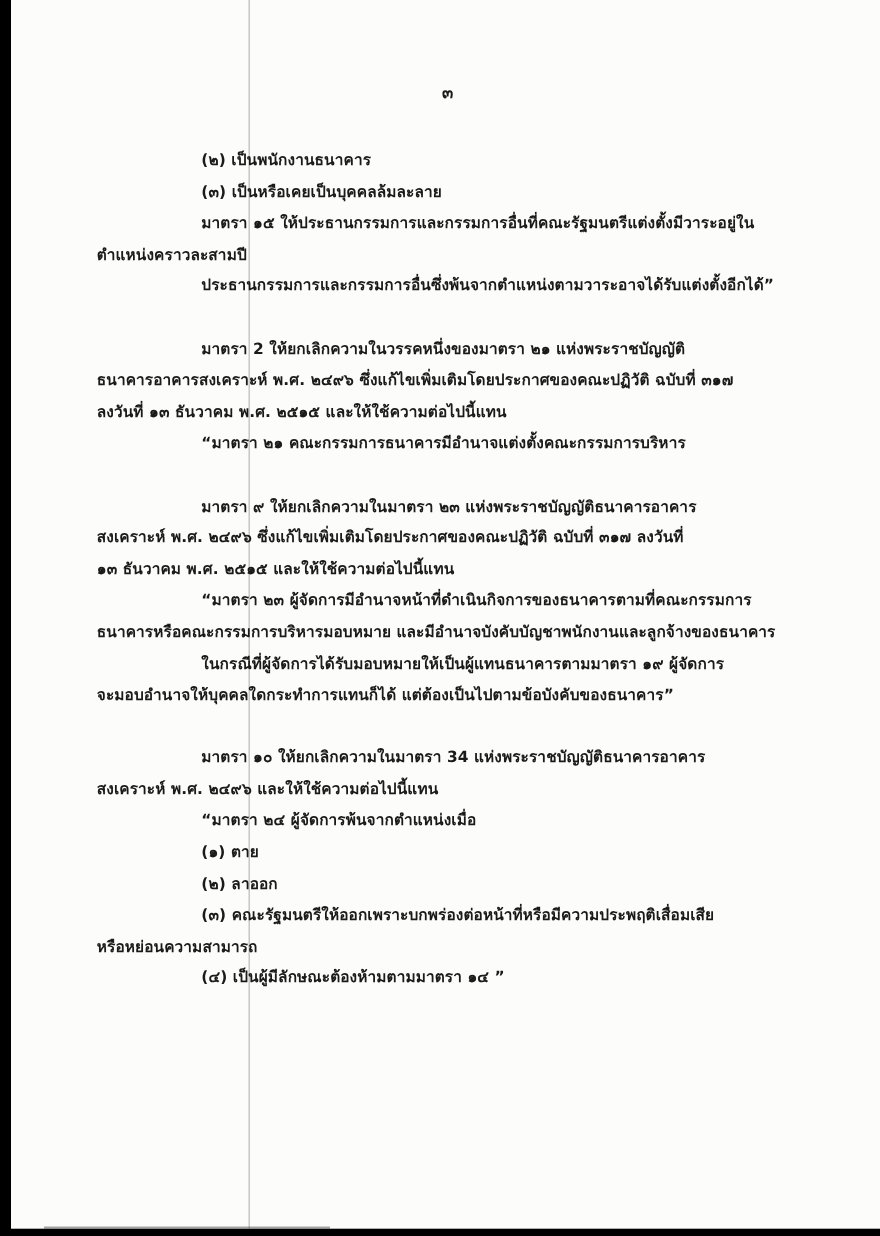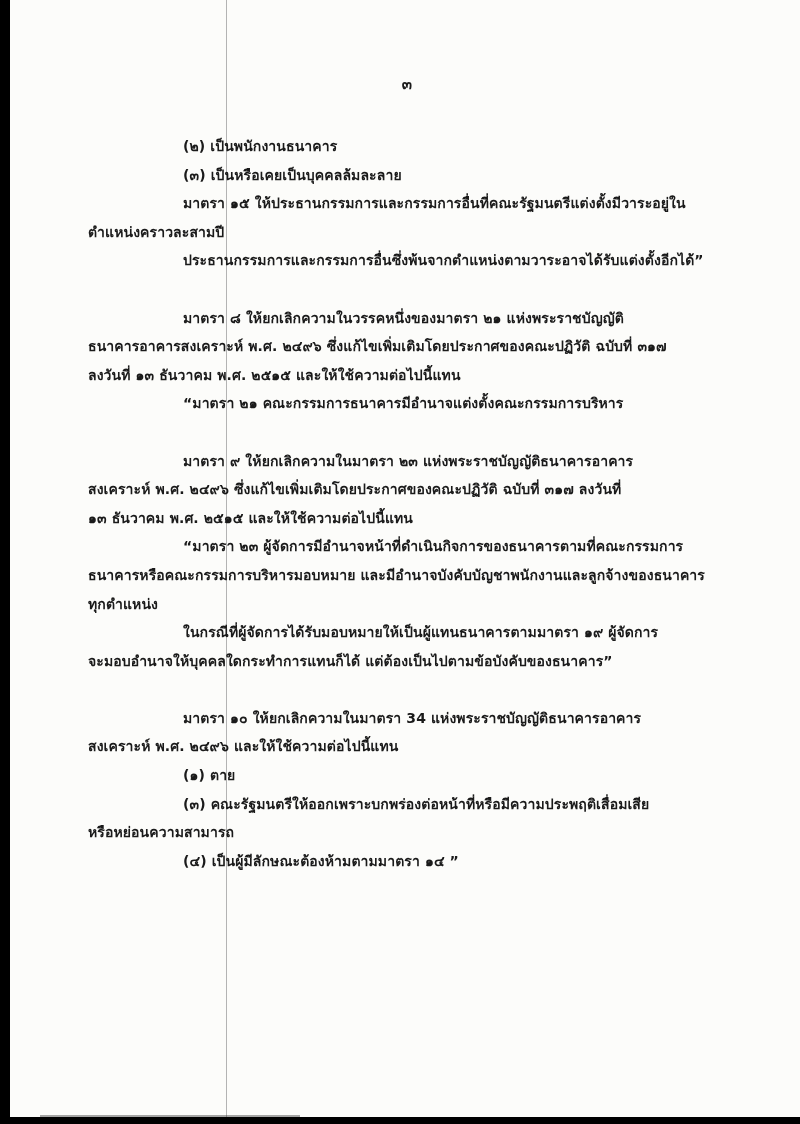--- a/index.html
+++ b/index.html
@@ -85,35 +85,36 @@
   <div class="fold-line" style="background: rgb(179, 179, 179);"></div>
 
   <div class="page-number">๓</div>
 
   <div class="document-body">
       <div class="line indent">(๒) เป็นพนักงานธนาคาร</div>
       <div class="line indent">(๓) เป็นหรือเคยเป็นบุคคลล้มละลาย</div>
       <div class="line indent">มาตรา ๑๕  ให้ประธานกรรมการและกรรมการอื่นที่คณะรัฐมนตรีแต่งตั้งมีวาระอยู่ใน</div>
       <div class="line">ตำแหน่งคราวละสามปี</div>
       <div class="line indent">ประธานกรรมการและกรรมการอื่นซึ่งพ้นจากตำแหน่งตามวาระอาจได้รับแต่งตั้งอีกได้”</div>
-      <div class="line indent gap">มาตรา ๘  ให้ยกเลิกความในวรรคหนึ่งของมาตรา ๒๑ แห่งพระราชบัญญัติ</div>
+      <div class="line indent gap">มาตรา 2  ให้ยกเลิกความในวรรคหนึ่งของมาตรา ๒๑ แห่งพระราชบัญญัติ</div>
       <div class="line">ธนาคารอาคารสงเคราะห์ พ.ศ. ๒๔๙๖ ซึ่งแก้ไขเพิ่มเติมโดยประกาศของคณะปฏิวัติ ฉบับที่ ๓๑๗</div>
       <div class="line">ลงวันที่ ๑๓ ธันวาคม พ.ศ. ๒๕๑๕ และให้ใช้ความต่อไปนี้แทน</div>
       <div class="line indent">“มาตรา ๒๑  คณะกรรมการธนาคารมีอำนาจแต่งตั้งคณะกรรมการบริหาร</div>
       <div class="line indent gap">มาตรา ๙  ให้ยกเลิกความในมาตรา ๒๓ แห่งพระราชบัญญัติธนาคารอาคาร</div>
       <div class="line">สงเคราะห์ พ.ศ. ๒๔๙๖ ซึ่งแก้ไขเพิ่มเติมโดยประกาศของคณะปฏิวัติ ฉบับที่ ๓๑๗ ลงวันที่</div>
       <div class="line">๑๓ ธันวาคม พ.ศ. ๒๕๑๕ และให้ใช้ความต่อไปนี้แทน</div>
       <div class="line indent">“มาตรา ๒๓  ผู้จัดการมีอำนาจหน้าที่ดำเนินกิจการของธนาคารตามที่คณะกรรมการ</div>
       <div class="line">ธนาคารหรือคณะกรรมการบริหารมอบหมาย และมีอำนาจบังคับบัญชาพนักงานและลูกจ้างของธนาคาร</div>
-      <div class="line">ทุกตำแหน่ง</div>
       <div class="line indent">ในกรณีที่ผู้จัดการได้รับมอบหมายให้เป็นผู้แทนธนาคารตามมาตรา ๑๙ ผู้จัดการ</div>
       <div class="line">จะมอบอำนาจให้บุคคลใดกระทำการแทนก็ได้ แต่ต้องเป็นไปตามข้อบังคับของธนาคาร”</div>
       <div class="line indent gap">มาตรา ๑๐  ให้ยกเลิกความในมาตรา 34 แห่งพระราชบัญญัติธนาคารอาคาร</div>
       <div class="line">สงเคราะห์ พ.ศ. ๒๔๙๖ และให้ใช้ความต่อไปนี้แทน</div>
+      <div class="line indent">“มาตรา ๒๔  ผู้จัดการพ้นจากตำแหน่งเมื่อ</div>
       <div class="line indent">(๑) ตาย</div>
+      <div class="line indent">(๒) ลาออก</div>
       <div class="line indent">(๓) คณะรัฐมนตรีให้ออกเพราะบกพร่องต่อหน้าที่หรือมีความประพฤติเสื่อมเสีย</div>
       <div class="line">หรือหย่อนความสามารถ</div>
       <div class="line indent">(๔) เป็นผู้มีลักษณะต้องห้ามตามมาตรา ๑๔ ”</div>
     </div>
 
   <div class="left-scan-border" style="background: rgb(0, 0, 0);"></div>
 
   <div class="bottom-scan-border" style="background: rgb(0, 0, 0);"></div>
 
 </div>

